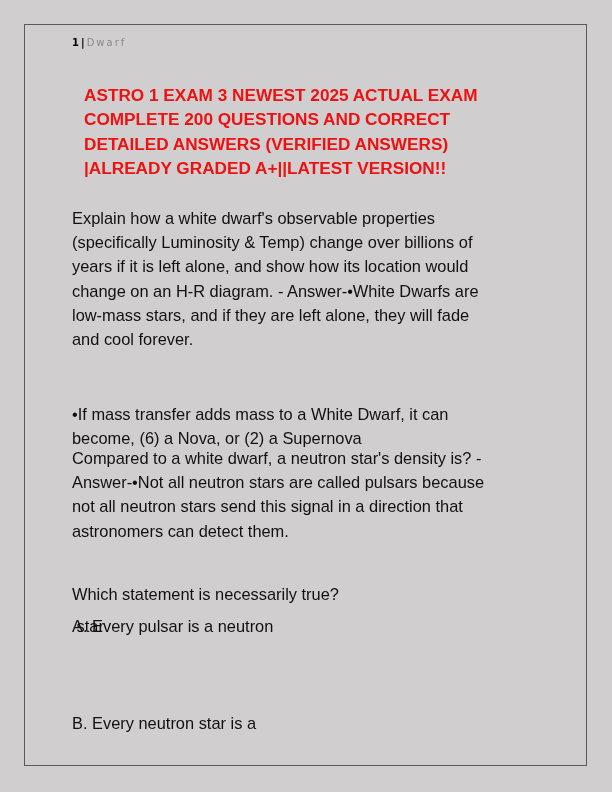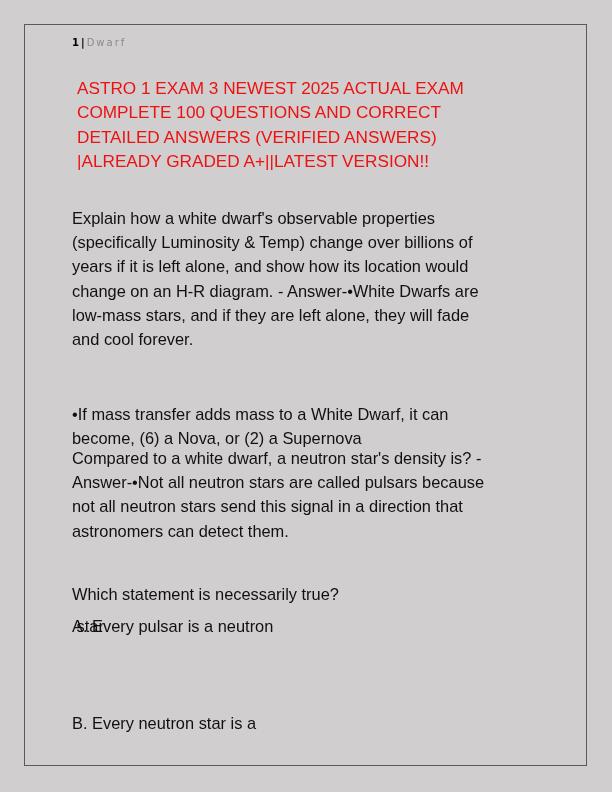--- a/index.html
+++ b/index.html
@@ -43,24 +43,24 @@
     .page-header .label {
       color: #8a8a8a;
       letter-spacing: 2px;
     }
     .title {
       position: absolute;
       left: 72px;
       top: 71px;
       width: 470px;
       color: #ee1111;
-      font-weight: normal;
+      font-weight: bold;
       font-size: 17.2px;
       line-height: 24.3px;
-      margin: 5px;
+      margin: 12px;
     }
     .title div {
       white-space: nowrap;
     }
     .body-text {
       position: absolute;
       left: 72px;
       width: 470px;
       color: #111;
       font-size: 16.4px;
@@ -75,21 +75,21 @@
 <body>
 
 <div class="page-border"></div>
 
 <div class="page-header">
   <span class="num">1</span><span class="sep">|</span><span class="label">Dwarf</span>
 </div>
 
 <div class="title">
   <div>ASTRO 1 EXAM 3 NEWEST 2025 ACTUAL EXAM</div>
-  <div>COMPLETE 100 QUESTIONS AND CORRECT</div>
+  <div>COMPLETE 200 QUESTIONS AND CORRECT</div>
   <div>DETAILED ANSWERS (VERIFIED ANSWERS)</div>
   <div>|ALREADY GRADED A+||LATEST VERSION!!</div>
 </div>
 
 <div class="body-text" style="top: 206px;">
   <div>Explain how a white dwarf's observable properties</div>
   <div>(specifically Luminosity &amp; Temp) change over billions of</div>
   <div>years if it is left alone, and show how its location would</div>
   <div>change on an H-R diagram. - Answer-•White Dwarfs are</div>
   <div>low-mass stars, and if they are left alone, they will fade</div>

